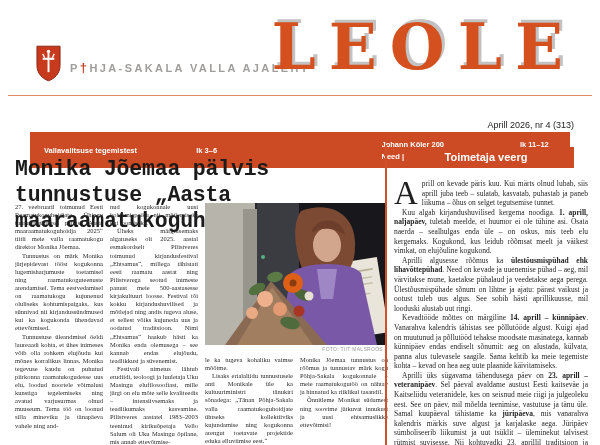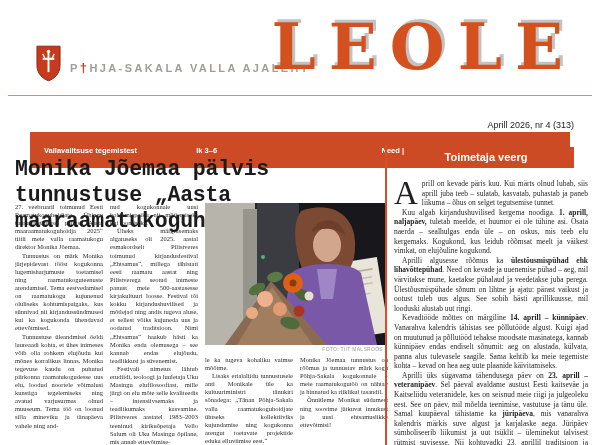--- a/index.html
+++ b/index.html
@@ -79,20 +79,24 @@
     <div class="toc-group g1">
       <div class="toc-row">
         <span class="toc-label">Vallavalitsuse tegemistest</span>
         <span class="toc-page">lk 3–6</span>
       </div>
     </div>
     <div class="toc-group g2">
     </div>
     <div class="toc-group g3">
       <div class="toc-row">
+        <span class="toc-label">Johann Köler 200</span>
+        <span class="toc-page">lk 11–12</span>
+      </div>
+      <div class="toc-row">
         <span class="toc-label">Need | Suure-Jaani Muusikafestival</span>
         <span class="toc-page">lk 17</span>
       </div>
     </div>
   </nav>
 
   <h1 class="headline">Monika Jõemaa pälvis tunnustuse „Aasta maaraamatukoguhoidja 2025“</h1>
 
   <div class="columns body-text">
     <div class="col">
@@ -155,19 +159,19 @@
     </div>
   </div>
 
   <div class="v-divider"></div>
 
   <aside class="aside">
     <div class="aside-header">Toimetaja veerg</div>
     <div class="aside-body">
         <p class="first"><span class="dropcap">A</span><span>prill on kevade päris kuu. Kui märts olnud lubab, siis aprill juba teeb – sulatab, kasvatab, puhastab ja paneb liikuma – õhus on selget tegutsemise tunnet.</span></p>
         <p><span>Kuu algab kirjandushuvilised kergema noodiga. </span><b>1. aprill, naljapäev,</b><span> tuletab meelde, et huumor ei ole tühine asi. Osata naerda – sealhulgas enda üle – on oskus, mis teeb elu kergemaks. Kogukond, kus leidub rõõmsat meelt ja väikest vimkat, on elujõuline kogukond.</span></p>
-        <p><span>Aprilli algusesse rõõmus ka </span><b>ülestõusmispühad ehk lihavõttepühad</b><span>. Need on kevade ja uuenemise pühad – aeg, mil värvitakse mune, kaetakse pühalaud ja veedetakse juba perega. Ülestõusmispühade sõnum on lihtne ja ajatu: pärast vaikust ja ootust tuleb uus algus. See sobib hästi aprillikuusse, mil looduski alustab uut ringi.</span></p>
+        <p><span>Aprilli algusesse rõõmus ka </span><b>ülestõusmispühad ehk lihavõttepühad</b><span>. Need on kevade ja uuenemise pühad – aeg, mil värvitakse mune, kaetakse pühalaud ja veedetakse aega perega. Ülestõusmispühade sõnum on lihtne ja ajatu: pärast vaikust ja ootust tuleb uus algus. See sobib hästi aprillikuusse, mil looduski alustab uut ringi.</span></p>
         <p><span>Kevadtööde mõttes on märgiline </span><b>14. aprill – künnipäev</b><span>. Vanarahva kalendris tähistas see põllutööde algust. Kuigi ajad on muutunud ja põllutööd tehakse moodsate masinatega, kannab künnipäev endas endiselt sõnumit: aeg on alustada, külvata, panna alus tulevasele saagile. Sama kehtib ka meie tegemiste kohta – kevad on hea aeg uute plaanide käivitamiseks.</span></p>
         <p><span>Aprilli üks sügavama tähendusega päev on </span><b>23. aprill – veteranipäev</b><span>. Sel päeval avaldame austust Eesti kaitseväe ja Kaitseliidu veteranidele, kes on seisnud meie riigi ja julgeoleku eest. See on päev, mil mõelda teenimise, vastutuse ja tänu üle. Samal kuupäeval tähistame ka </span><b>jüripäeva</b><span>, mis vanarahva kalendris märkis suve algust ja karjalaske aega. Jüripäev sümboliseerib liikumist ja uut tsüklit – üleminekut talvisest rütmist suvisesse. Nii kohtuvadki 23. aprillil traditsioon ja tänapäev.</span></p>
       </div>
   </aside>
 
 </div>
 
 </body></html>

